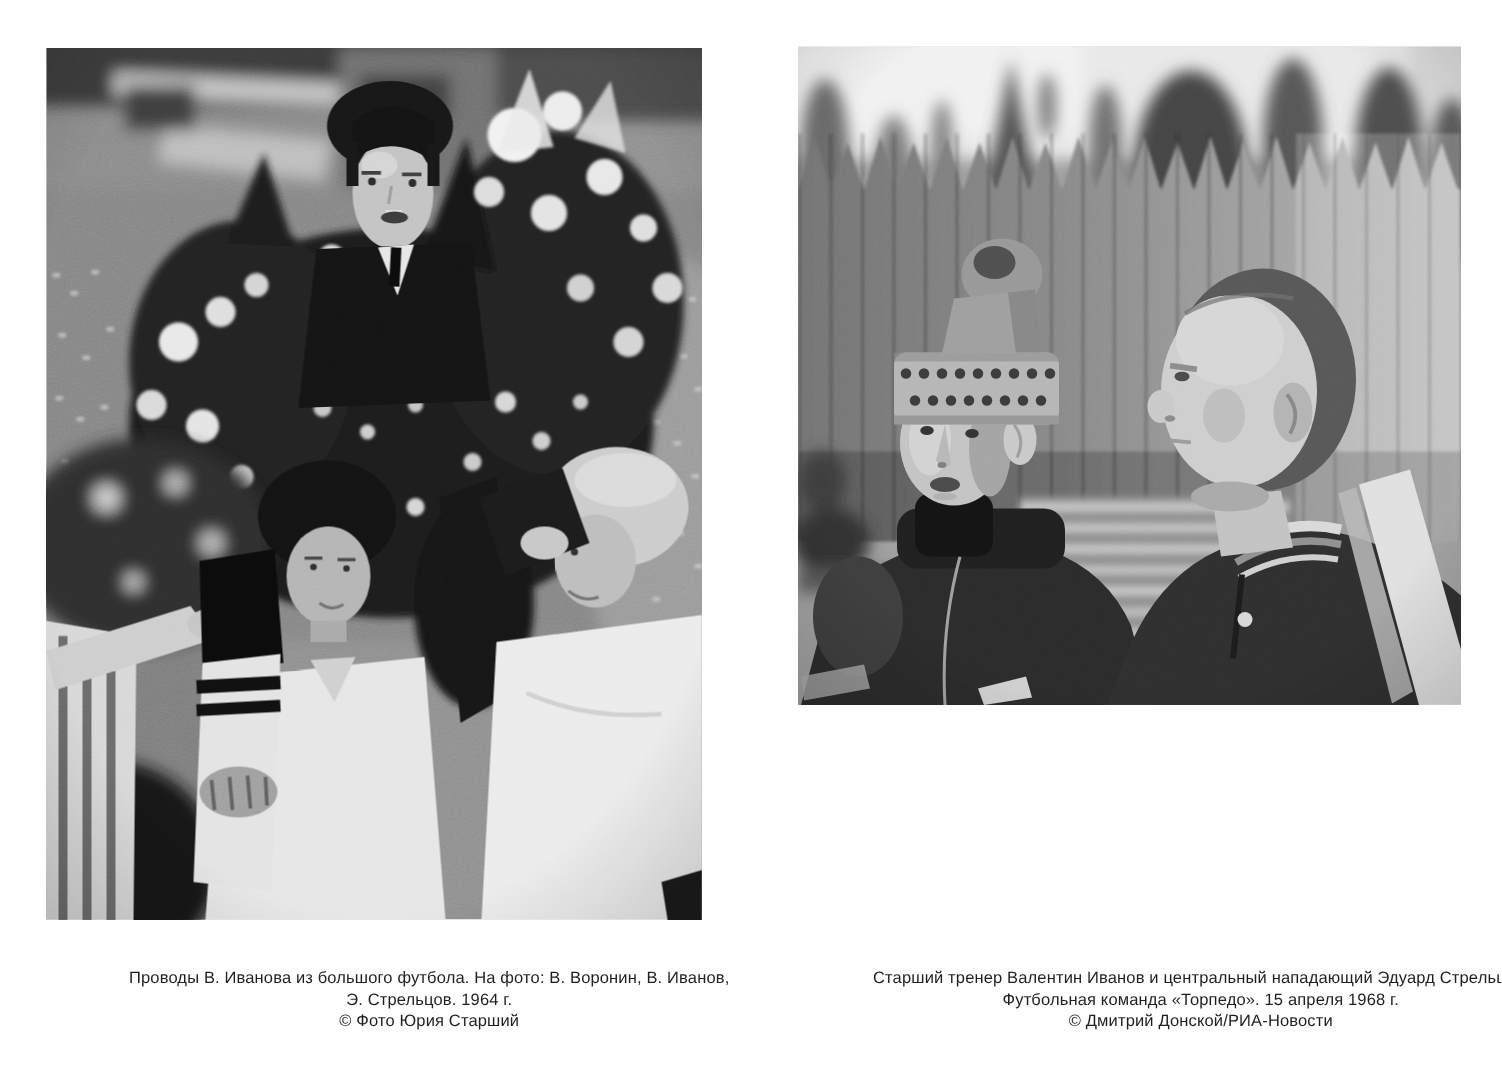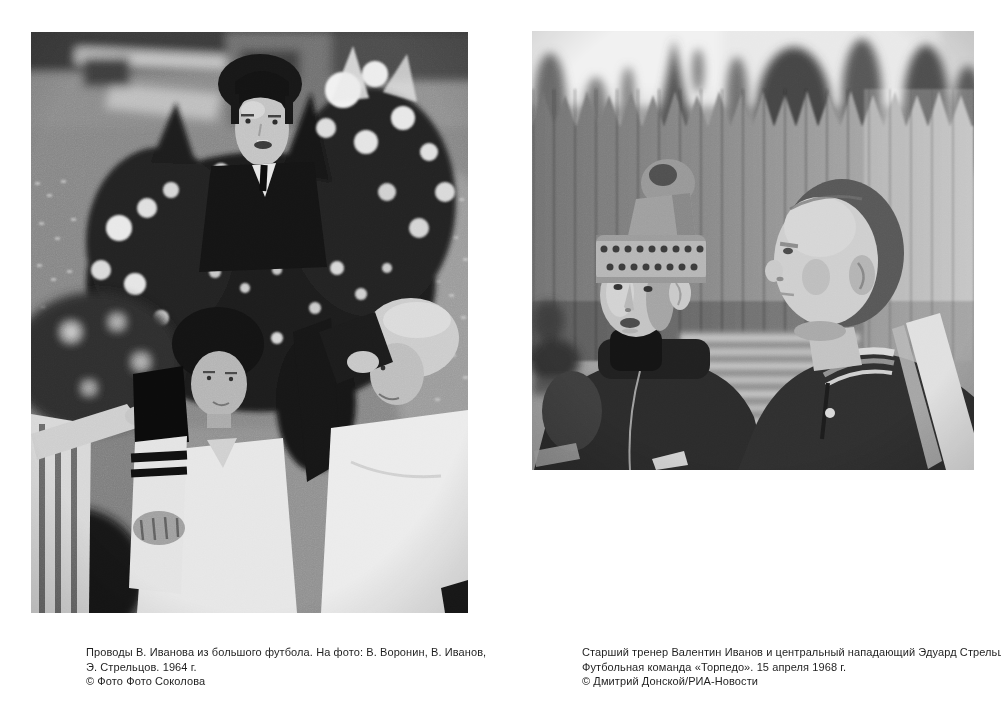--- a/index.html
+++ b/index.html
@@ -1,17 +1,17 @@
 <!DOCTYPE html>
 <html><head>
 <meta charset="utf-8">
 <style>
   html,body{margin:0;padding:0;background:#ffffff;}
   .page{position:relative;width:1001px;height:713px;background:#ffffff;overflow:hidden;
-        font-family:"Liberation Sans",sans-serif;}
+        font-family:"Liberation Sans",sans-serif;text-align:center;}
   .fig{position:absolute;margin:0;padding:0;}
   .fig svg{display:block;width:100%;height:100%;}
   .fig-left{left:31px;top:32px;width:437px;height:581px;}
   .fig-right{left:532px;top:31px;width:442px;height:439px;}
   .caption{position:absolute;font-size:11px;line-height:14.5px;color:#1f1f1f;
            white-space:nowrap;letter-spacing:0.1px;}
   .cap-left{left:86px;top:645px;}
   .cap-right{left:582px;top:645px;}
   .defs-svg{position:absolute;width:0;height:0;overflow:hidden;}
 </style>
@@ -335,21 +335,21 @@
         <ellipse cx="288" cy="300" rx="26" ry="10" fill="#a8a8a8"></ellipse>
       </g>
       <rect width="442" height="439" filter="url(#f-grain)" opacity="0.13" style="mix-blend-mode:overlay"></rect>
       <rect width="442" height="439" fill="url(#g-vig)"></rect>
     </svg>
   </figure>
 
   <div class="caption cap-left">
     <div>Проводы В. Иванова из большого футбола. На фото: В. Воронин, В. Иванов,</div>
     <div>Э. Стрельцов. 1964 г.</div>
-    <div>© Фото Фото Соколова</div>
+    <div>© Фото Юрия Старший</div>
   </div>
   <div class="caption cap-right">
     <div>Старший тренер Валентин Иванов и центральный нападающий Эдуард Стрельцов.</div>
     <div>Футбольная команда «Торпедо». 15 апреля 1968 г.</div>
     <div>© Дмитрий Донской/РИА-Новости</div>
   </div>
 
 </div>
 
 </body></html>

